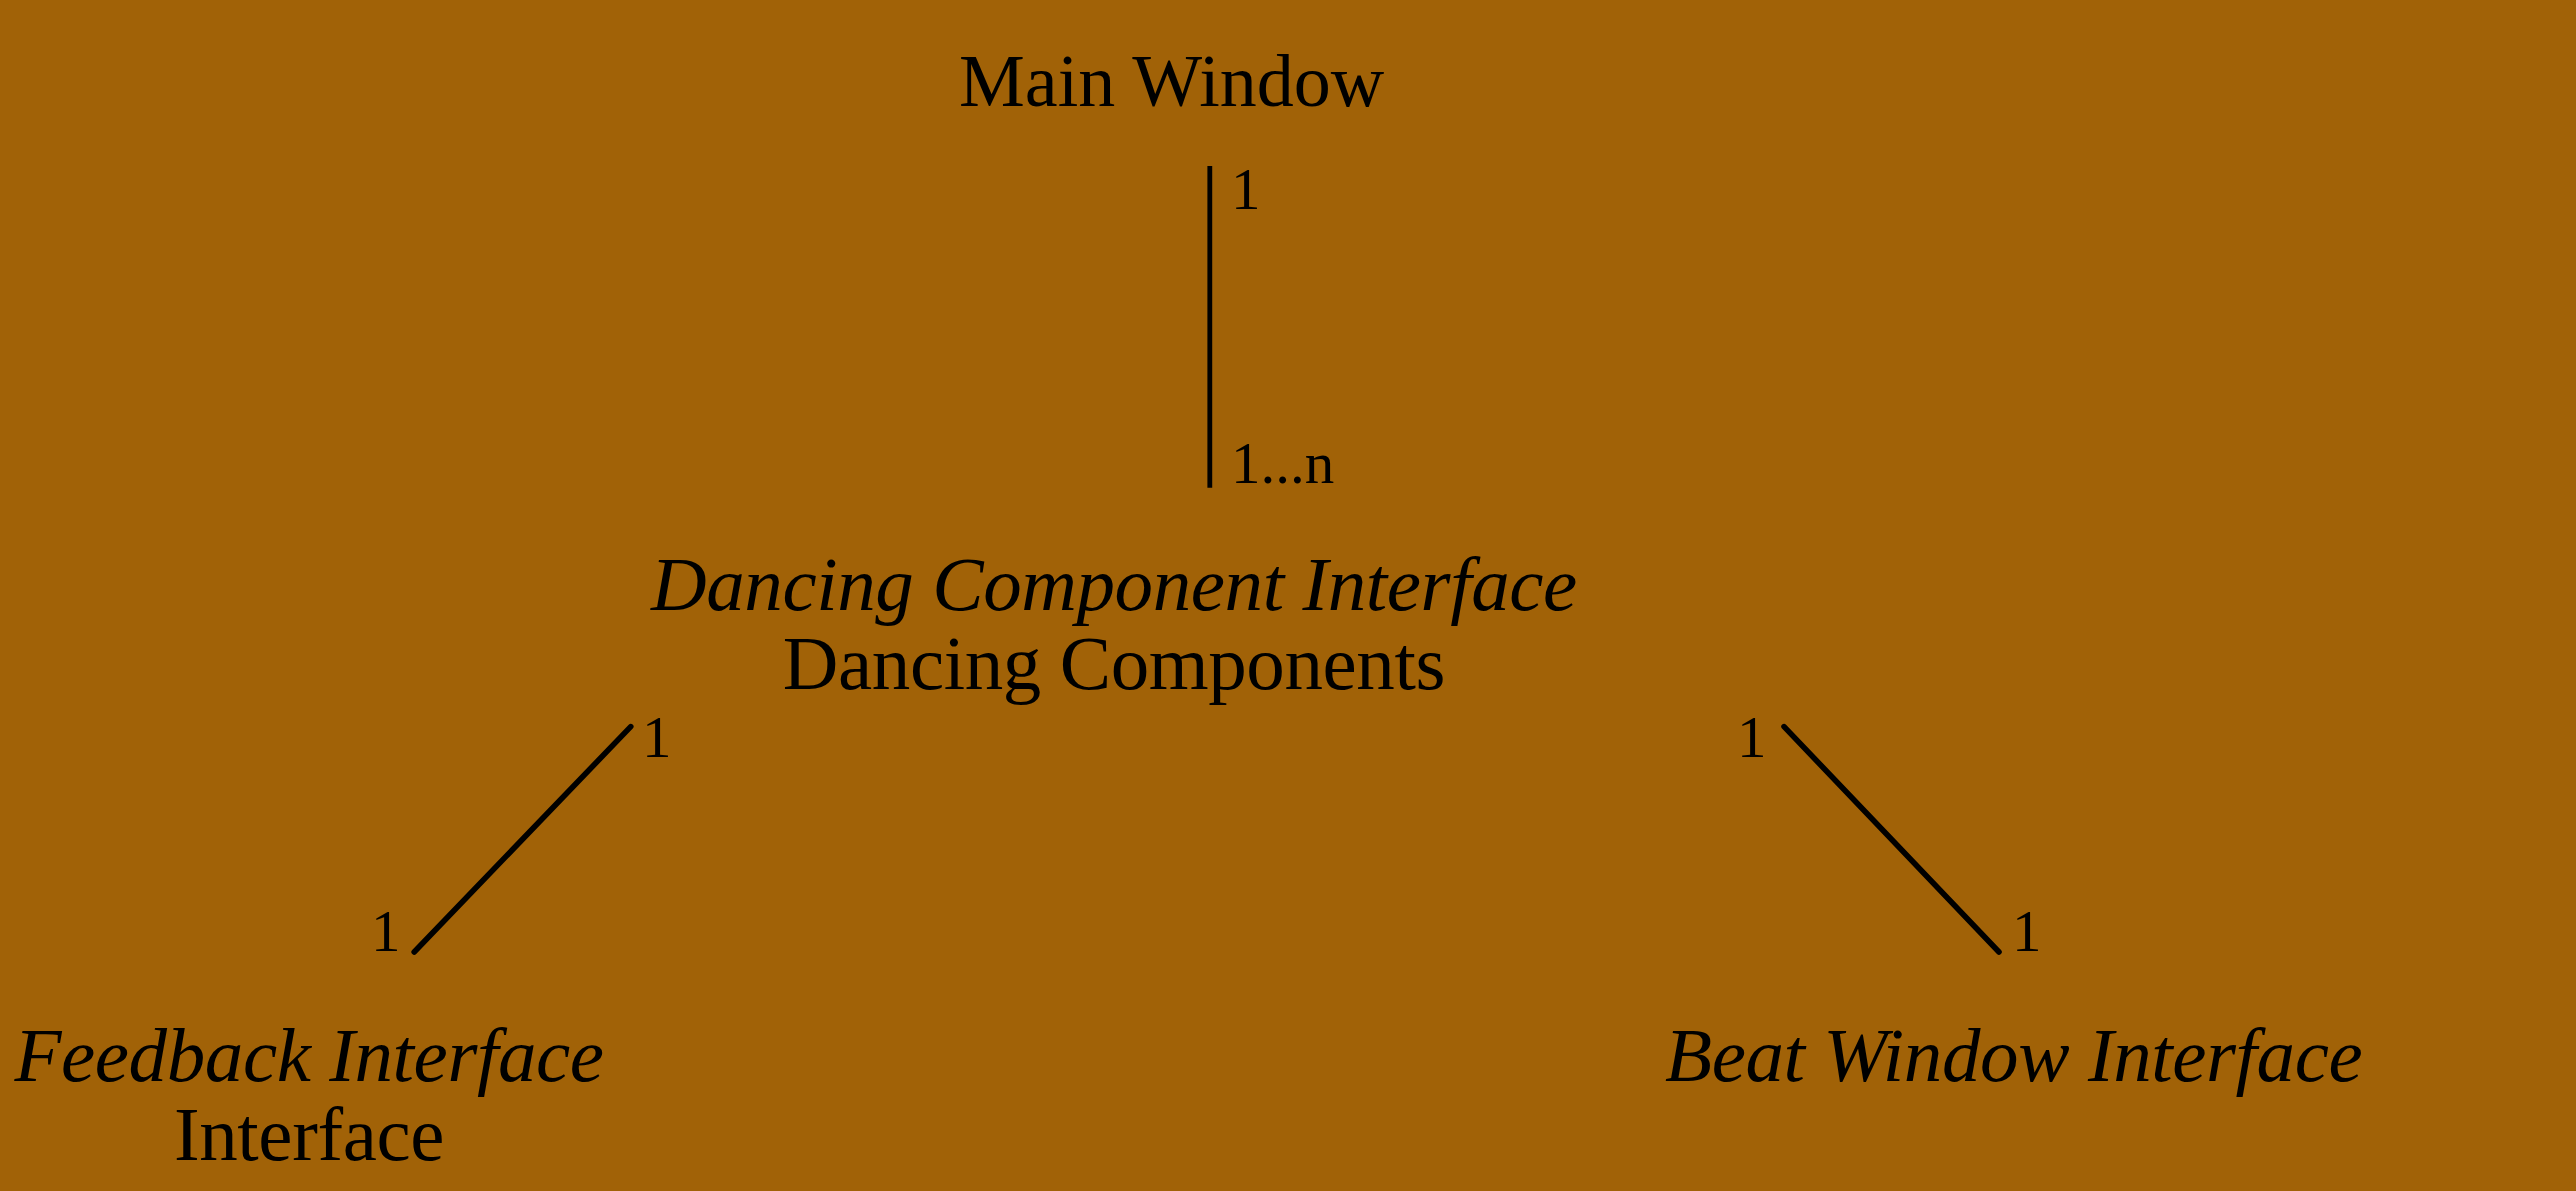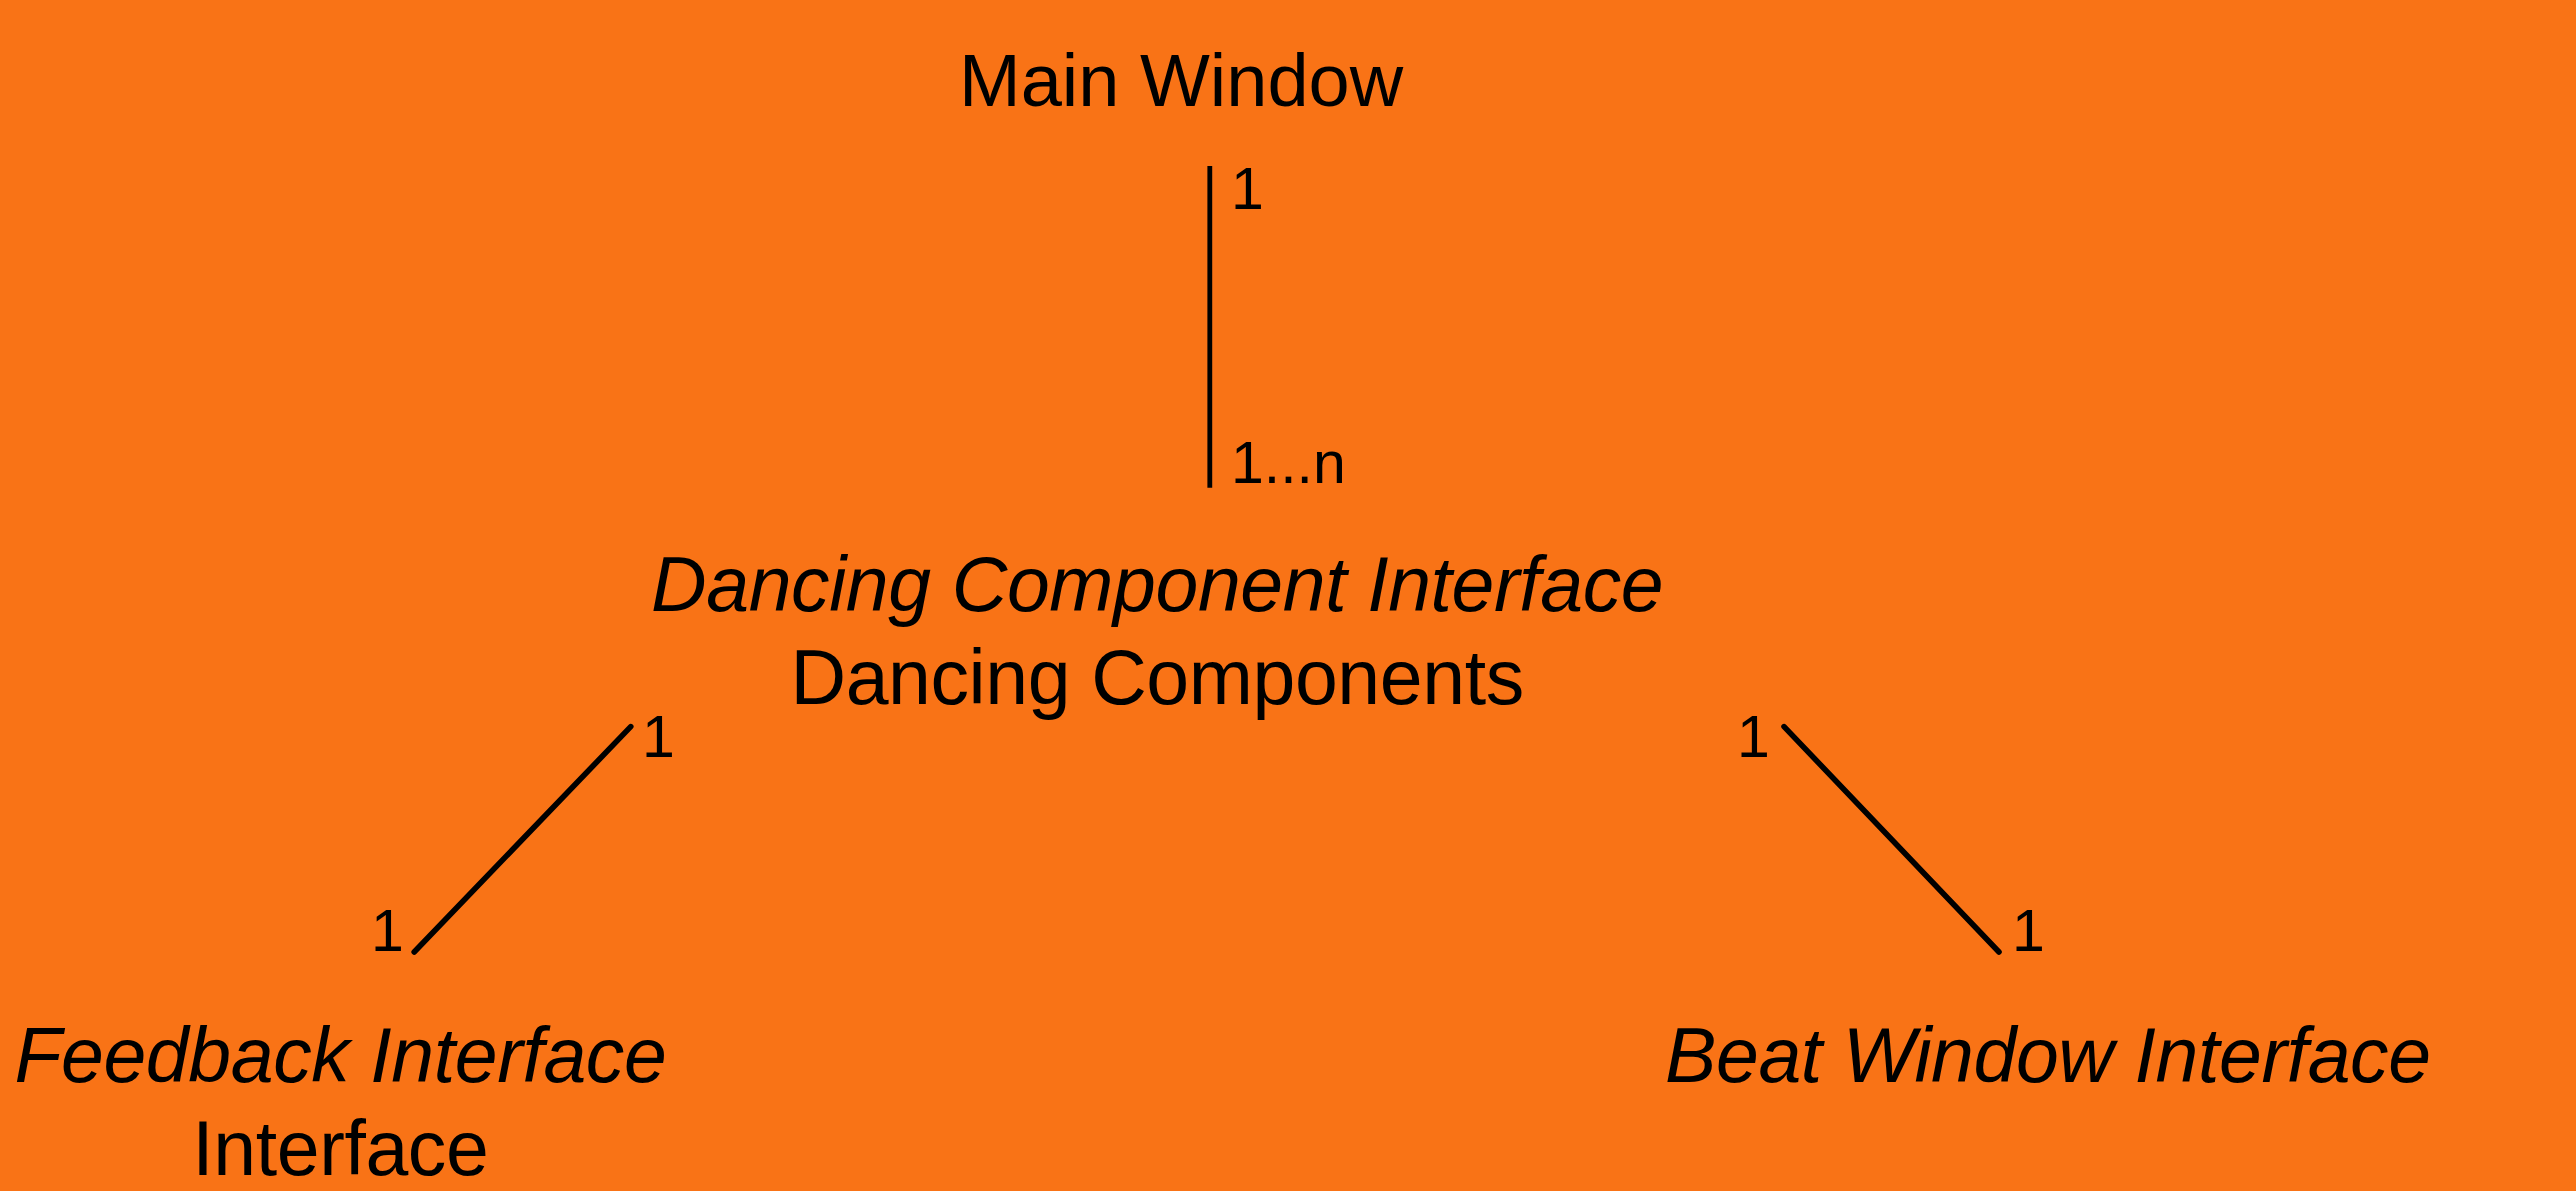--- a/index.html
+++ b/index.html
@@ -5,23 +5,23 @@
 <style>
   html, body {
     margin: 0;
     padding: 0;
     background: #ffffff;
   }
   #diagram-root {
     position: relative;
     width: 2576px;
     height: 1191px;
-    background: #f97316;
+    background: #a16207;
     overflow: hidden;
-    font-family: Liberation Sans, sans-serif;
+    font-family: Liberation Serif, serif;
     color: #000000;
   }
   #edge-layer {
     position: absolute;
     left: 0;
     top: 0;
     width: 2576px;
     height: 1191px;
     pointer-events: none;
   }
@@ -43,21 +43,21 @@
     line-height: 1.0;
     white-space: nowrap;
     letter-spacing: -0.4px;
   }
   .impl-label {
     font-style: normal;
     font-size: 77px;
     line-height: 1.0;
     white-space: nowrap;
     letter-spacing: -0.4px;
-    margin-top: 16px;
+    margin-top: 2px;
   }
   .title-label {
     font-size: 74px;
     line-height: 1.0;
     white-space: nowrap;
   }
   .mult {
     position: absolute;
     font-size: 59px;
     line-height: 1.0;

